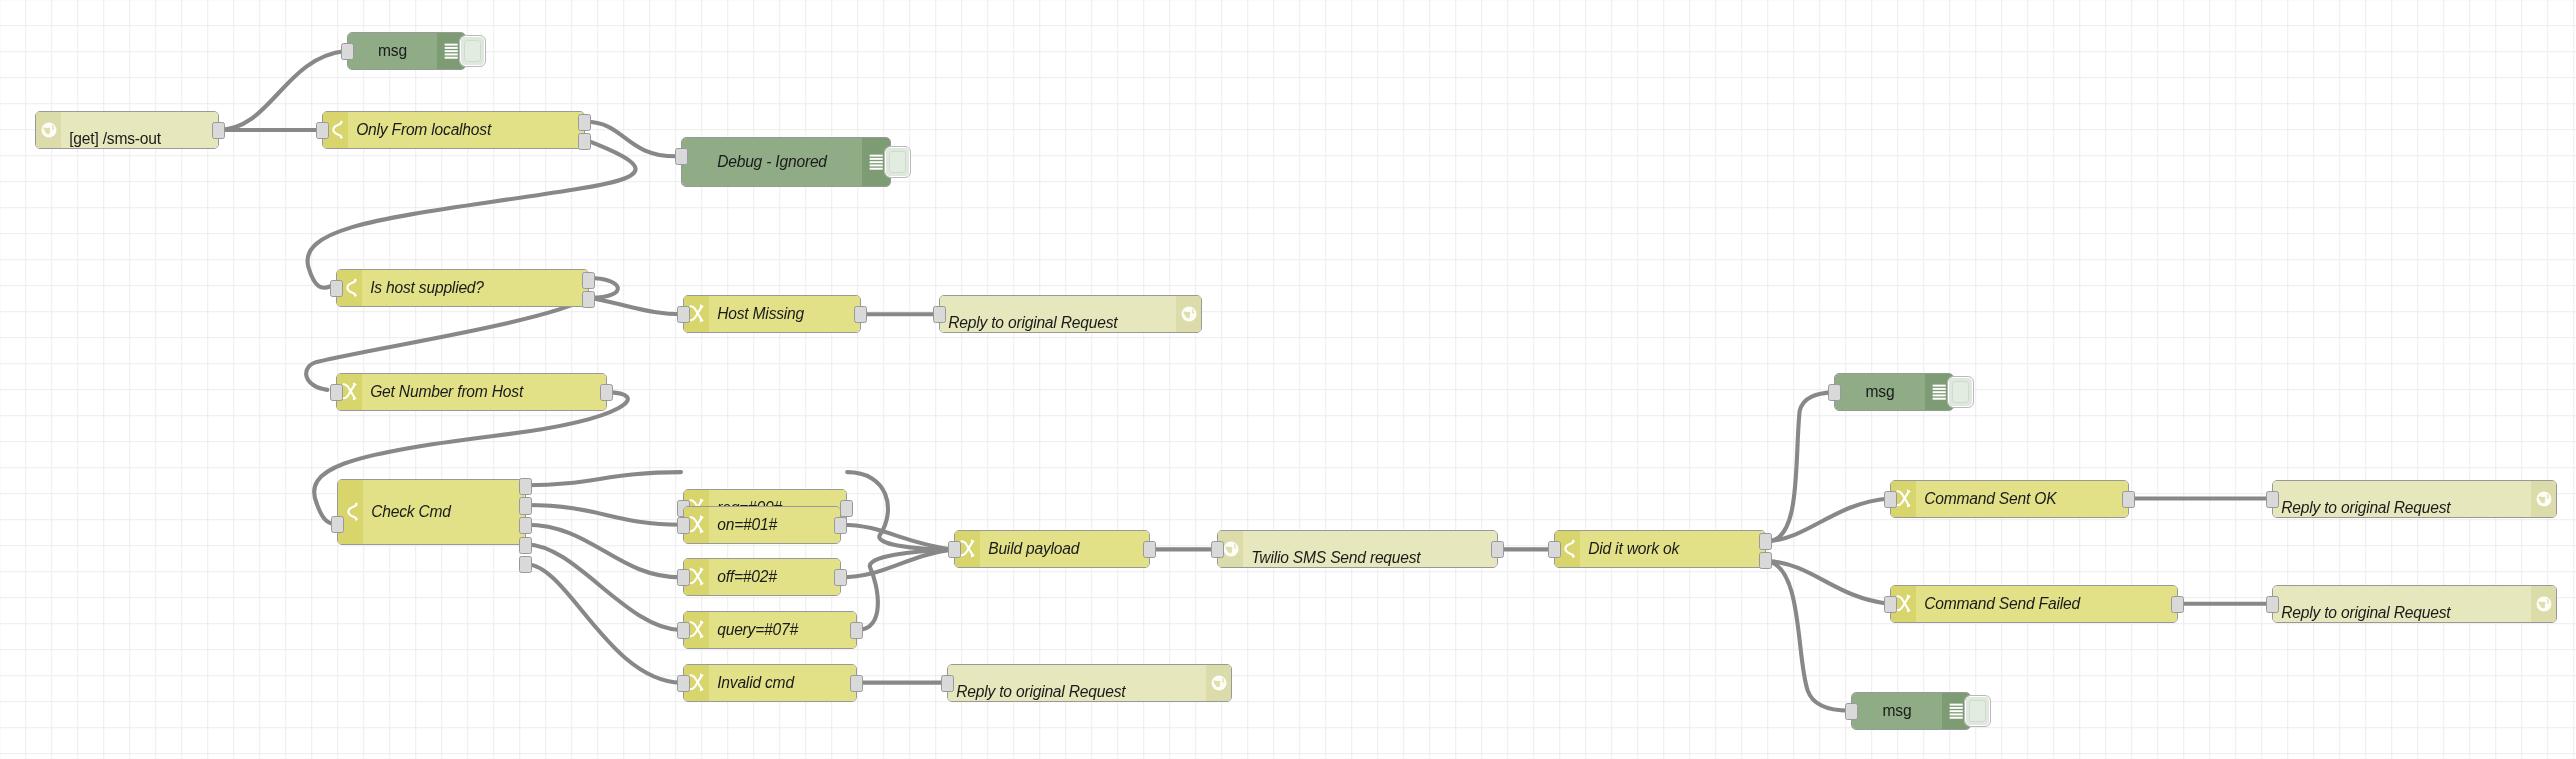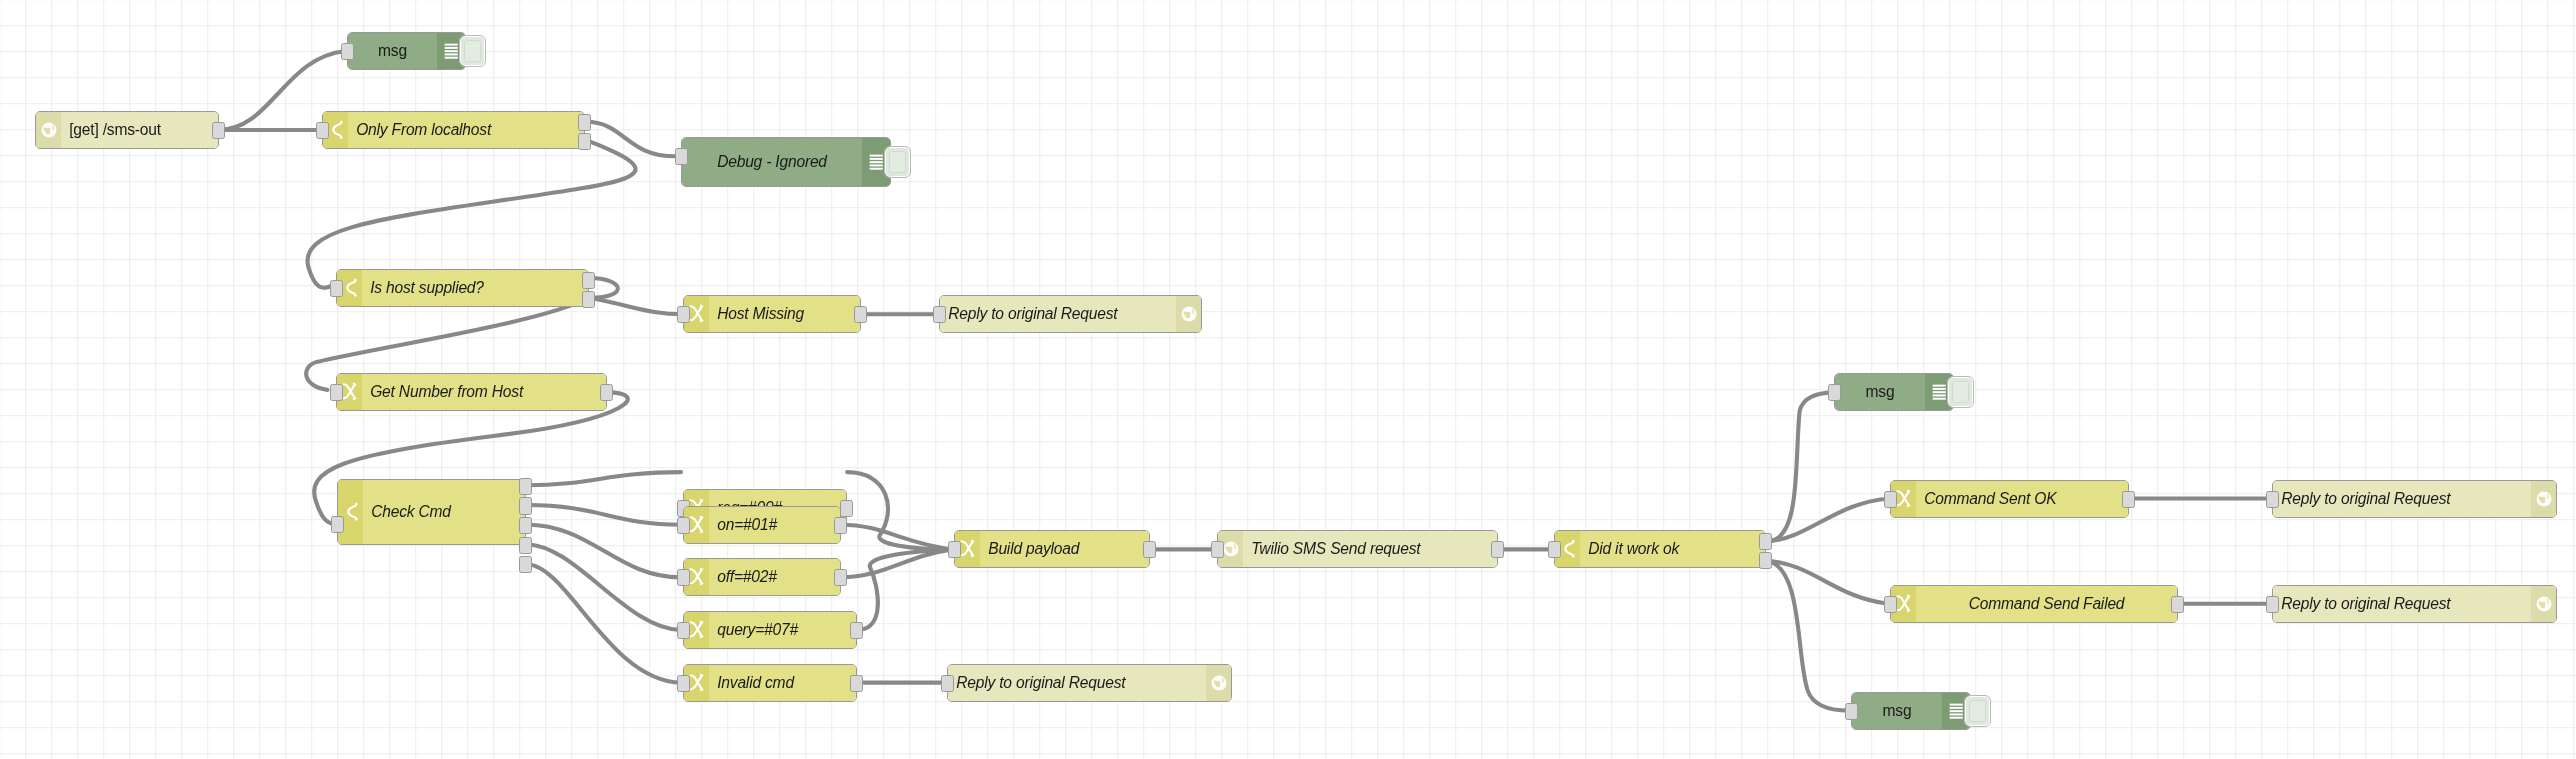--- a/index.html
+++ b/index.html
@@ -80,21 +80,21 @@
   .node-label.noital { font-style: normal; }
 
   
   .t-switch .node-body { background: #e2e188; }
   .t-switch .node-icon { background: #d7d56b; }
   .t-switch .node-label { background: #e2e188; }
 
   .t-change .node-body { background: #e2e188; }
   .t-change .node-icon { background: #d7d56b; }
 
-  .t-http .node-body { background: #e7e7bd; }
+  .t-http .node-body { background: #e7e7bd; align-items: flex-end; }
   .t-http .node-icon { background: #dcdcaa; }
 
   .t-debug .node-body { background: #8fac86; }
   .t-debug .node-icon { background: #7d9c74; }
   .t-debug .node-label {
     font-style: normal;
     font-size: 15.6px;
     color: #1a1a1a;
   }
   .t-debug.named .node-label { font-style: italic; }
@@ -524,21 +524,21 @@
         <svg width="18" height="18" viewBox="0 0 24 24">
           <circle cx="12" cy="12" r="10" fill="#ffffff" opacity="0.92"></circle>
           <path d="M4.5 9 C7 8 9 10 11 9.2 C13 8.4 14.5 10.5 13.5 12 C12.5 13.5 14 15 13 16.5 C12 18 9 18 8 16 C7 14 5 12.5 4.5 9 Z" fill="#dcdcaa" opacity="0.95"></path>
           <path d="M16 5.5 C17.5 6.5 18 8 17.2 9 C16.4 10 17.5 11 18.8 10.2" fill="none" stroke="#dcdcaa" stroke-width="1.6" opacity="0.95"></path>
         </svg>
       </div>
     </div>
     <div class="port in" style="top:10px;"></div>
   </div>
 
-  <div class="node t-change" style="left:1890px; top:585px; width:288px; height:38px;text-align:center;">
+  <div class="node t-change" style="left:1890px; top:585px; width:288px; height:38px;">
     <div class="node-body">
       <div class="node-icon">
         <svg width="20" height="21.4" viewBox="0 0 24 26">
           <path d="M4 4 C4 4 8 4 11 9.5 C14 15 18 21 18 21" fill="none" stroke="#ffffff" stroke-width="2.6" stroke-linecap="round"></path>
           <path d="M4 21 C4 21 8 21 11 15.5 C14 10 18 4 18 4" fill="none" stroke="#ffffff" stroke-width="2.6" stroke-linecap="round"></path>
           <path d="M15.6 1.6 L20.4 4.2 L15.6 6.6 Z" fill="#ffffff"></path>
           <path d="M15.6 18.6 L20.4 21.2 L15.6 23.6 Z" fill="#ffffff"></path>
         </svg>
       </div>
       <div class="node-label">Command Send Failed</div>

